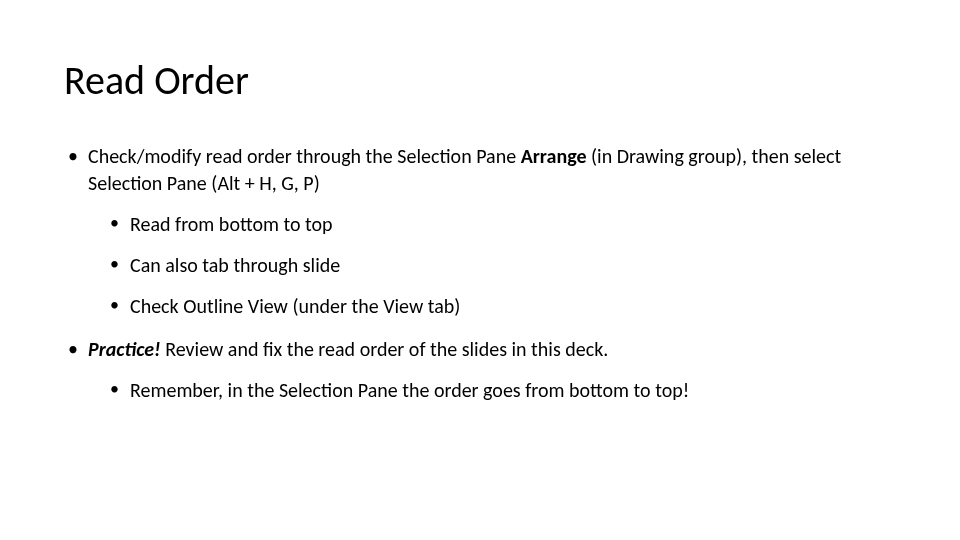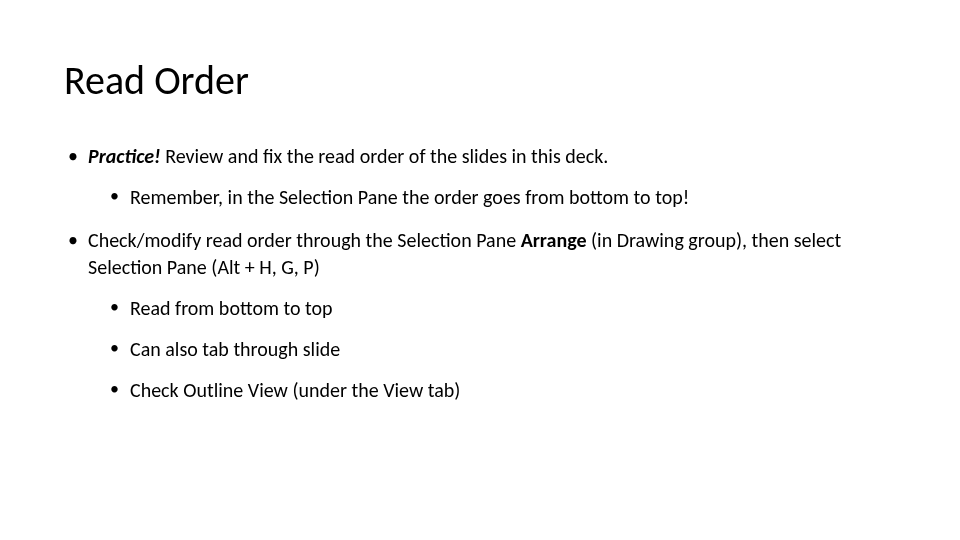--- a/index.html
+++ b/index.html
@@ -67,29 +67,29 @@
 </style>
 </head>
 <body>
 
 <div class="slide">
   <h1 class="title">Read Order</h1>
 
   <ul class="lvl1">
 
     <li>
-      <span class="bold ital">Practice!</span><span>  Review and fix the read order of the slides in this deck.</span>
-      <ul class="lvl2">
-        <li>Remember, in the Selection Pane the order goes from bottom to top!</li>
-      </ul>
-    </li>
-
-    <li>
       <span>Check/modify read order through the Selection Pane </span><span class="bold">Arrange</span><span> (in Drawing group), then select Selection Pane (Alt + H, G, P)</span>
       <ul class="lvl2">
         <li>Read from bottom to top</li>
         <li>Can also tab through slide</li>
         <li>Check Outline View (under the View tab)</li>
       </ul>
     </li>
 
+    <li>
+      <span class="bold ital">Practice!</span><span>  Review and fix the read order of the slides in this deck.</span>
+      <ul class="lvl2">
+        <li>Remember, in the Selection Pane the order goes from bottom to top!</li>
+      </ul>
+    </li>
+
   </ul>
 </div>
 
 </body></html>

